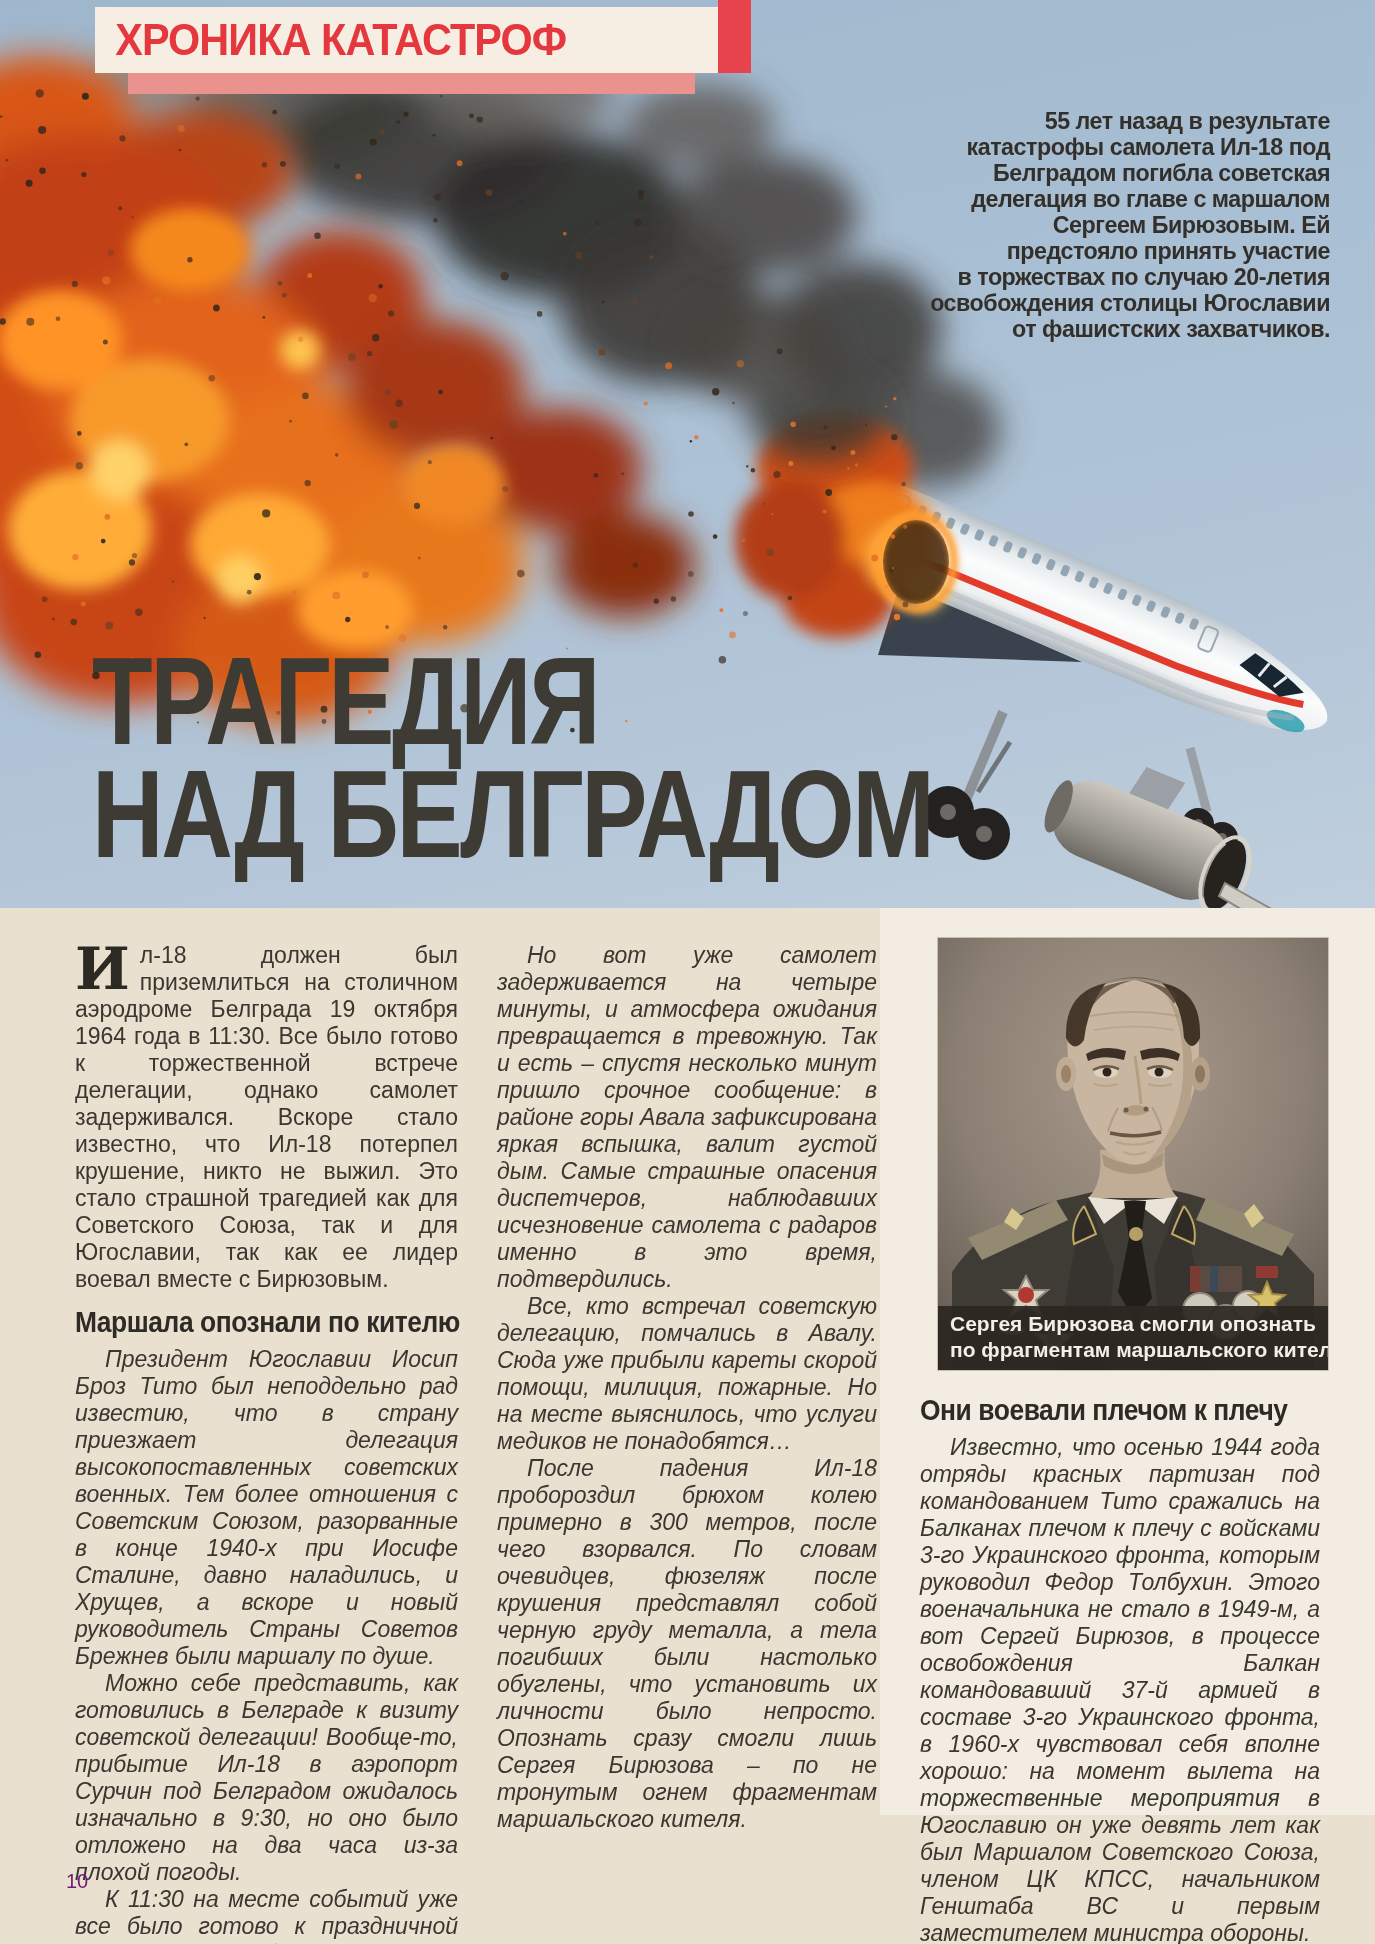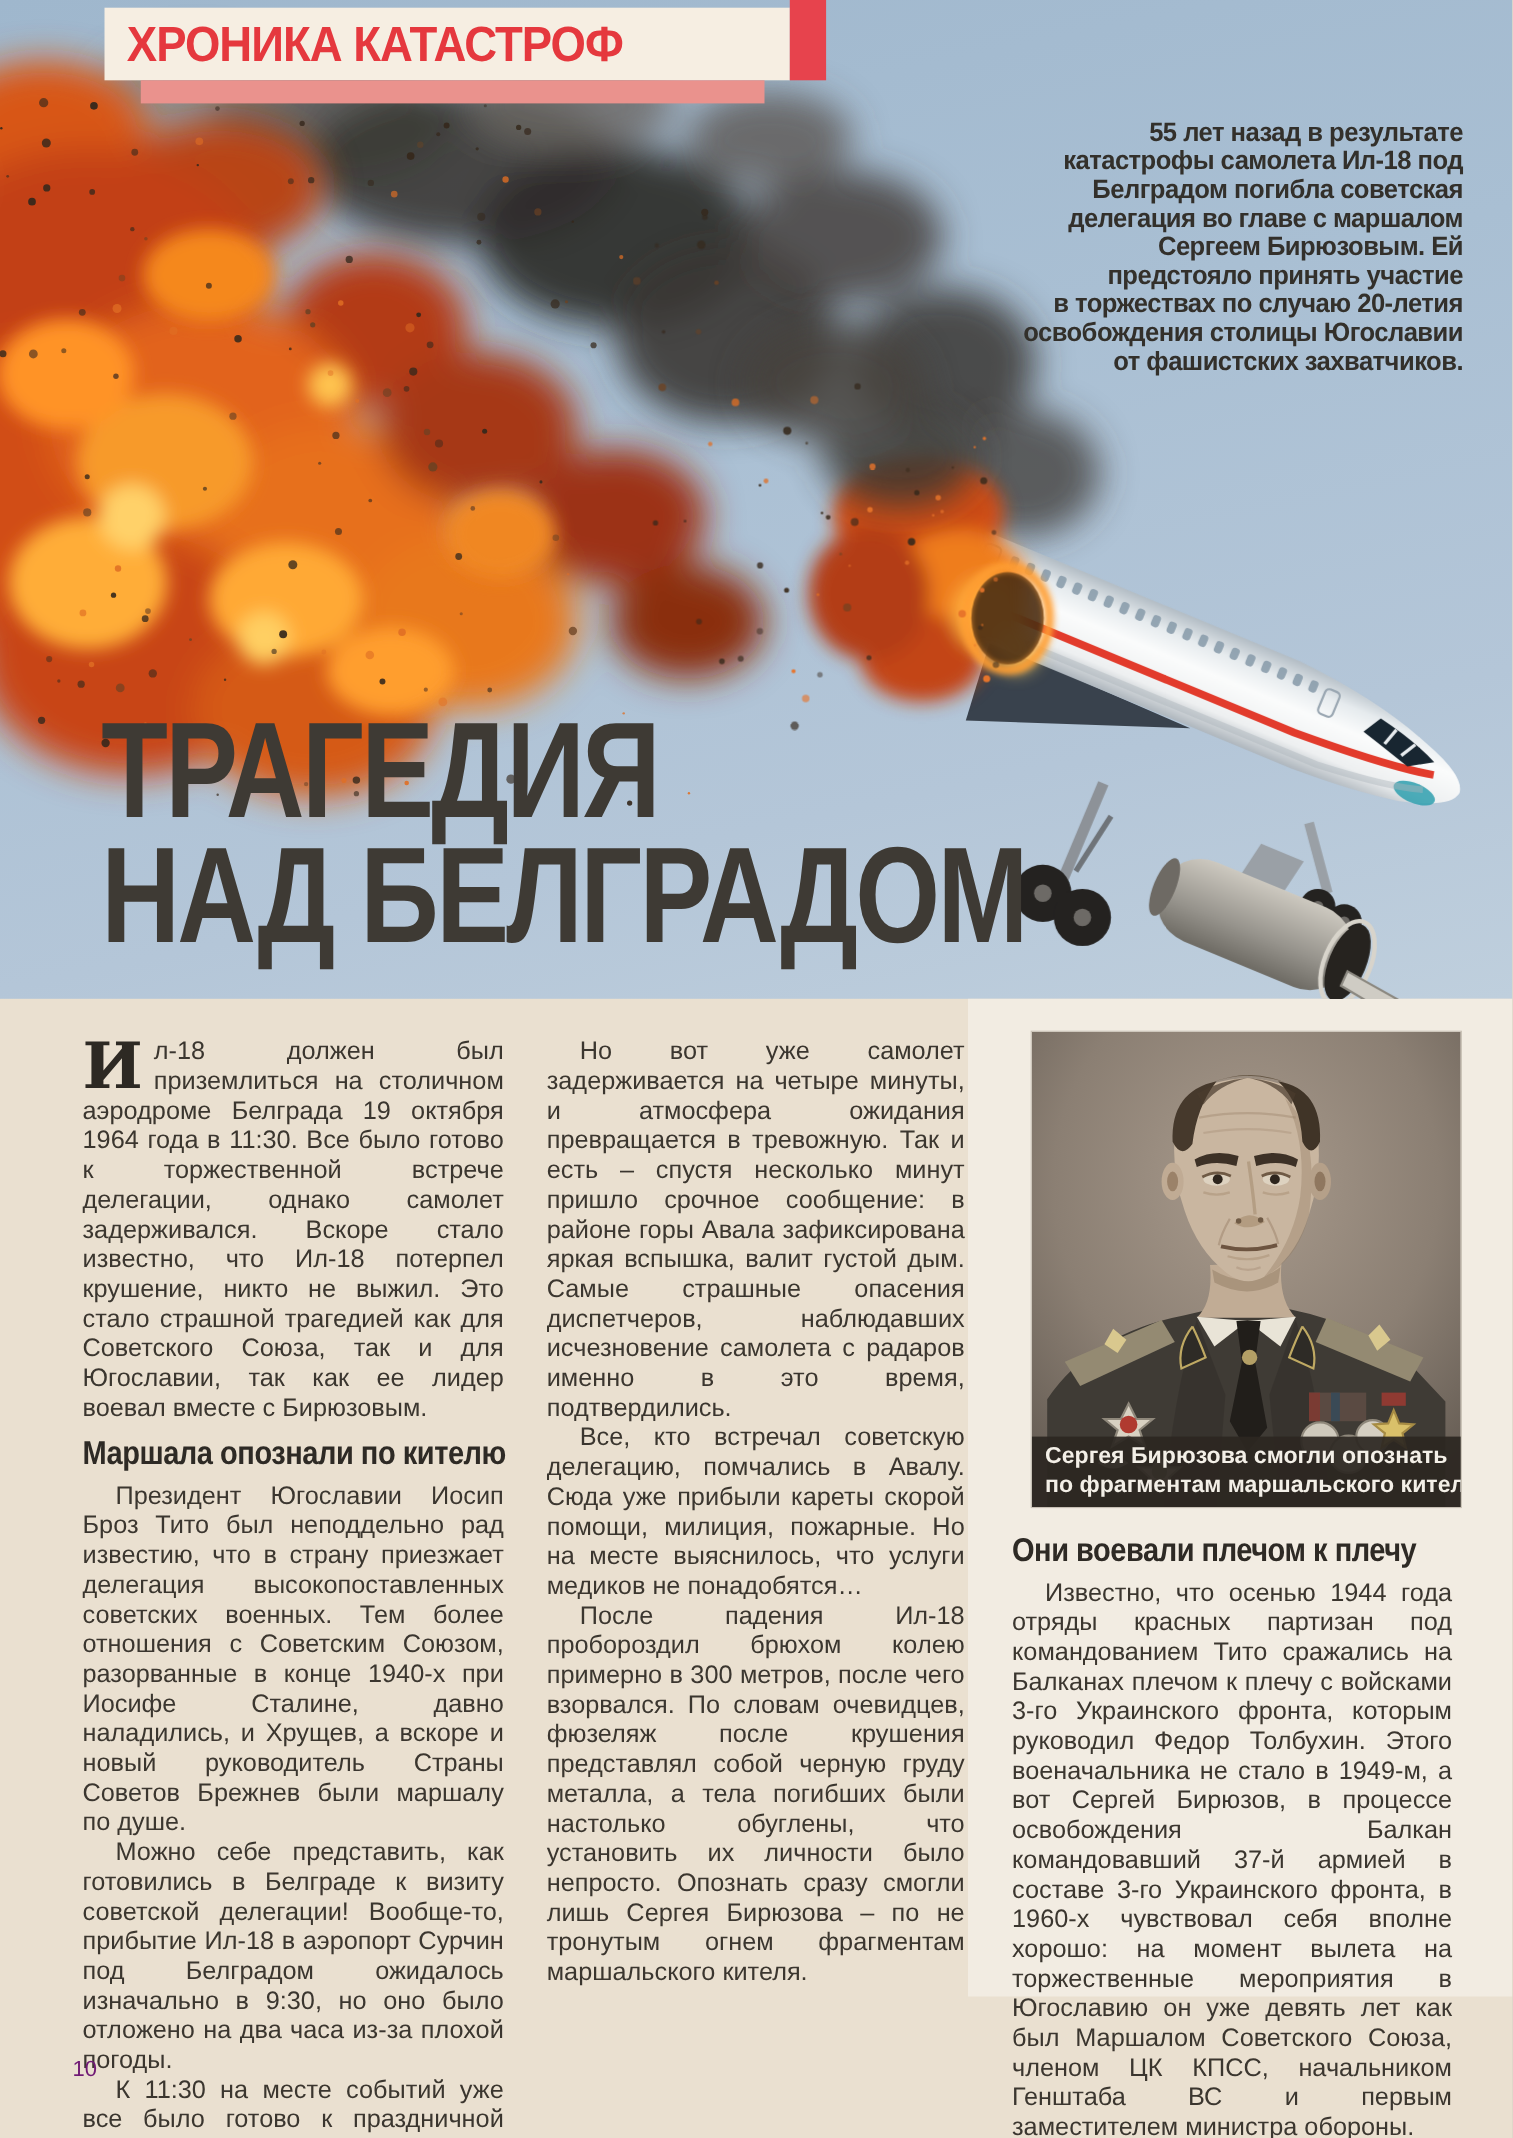--- a/index.html
+++ b/index.html
@@ -27,21 +27,21 @@
   
   .main-title{position:absolute;left:92px;top:645px;width:1400px;
         transform:scaleX(.80);transform-origin:left top;
         font-weight:bold;color:#3e3a34;font-size:124px;line-height:113px;letter-spacing:-3px;}
   .main-title div{white-space:nowrap;}
 
   
   .right-panel{position:absolute;left:880px;top:908px;width:495px;height:907px;background:#f2ece2;}
   .col{position:absolute;font-size:23px;line-height:27px;text-align:justify;color:#3b362f;}
   .col p{margin:0;}
-  .col p.ind{text-indent:30px;}
+  .col p.ind{text-indent:30px;font-style:italic;}
   .subhead{display:inline-block;margin:12px 0 7px 0;font-size:30px;font-weight:bold;color:#2e2a25;
         letter-spacing:-.5px;transform:scaleX(.88);transform-origin:left center;white-space:nowrap;line-height:34px;}
   .dropcap{float:left;font-family:"DejaVu Serif","Liberation Serif",serif;font-weight:bold;
         font-size:58px;line-height:46px;margin:4px 10px 0 0;color:#2d2923;}
   .col1{left:75px;top:942px;width:383px;}
   .col2{left:497px;top:942px;width:380px;}
   .col3{left:920px;top:1393px;width:400px;}
 
   
   .photo{position:absolute;left:938px;top:938px;width:390px;height:432px;overflow:hidden;

